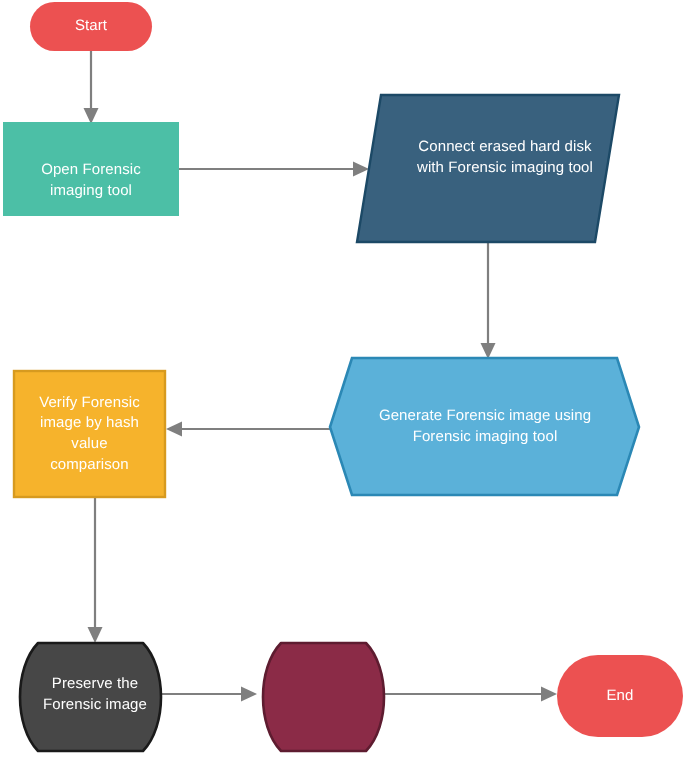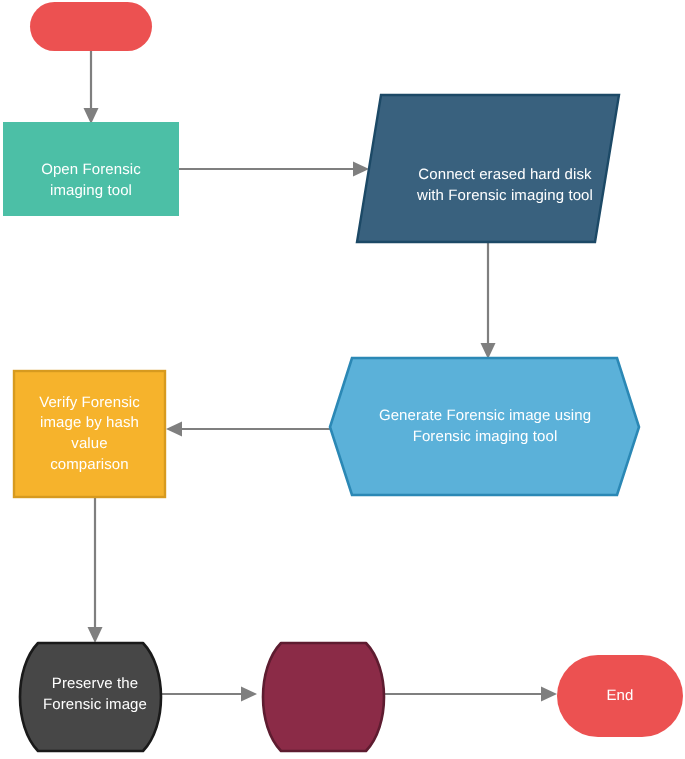--- a/index.html
+++ b/index.html
@@ -34,21 +34,21 @@
     font-family: "Liberation Sans", sans-serif;
     font-size: 15px;
     line-height: 1.38;
     letter-spacing: 0.1px;
     white-space: pre-line;
     pointer-events: none;
     text-rendering: geometricPrecision;
   }
   .label-start   { left: 30px;  top: 2px;   width: 122px; height: 49px; font-size: 15px; }
   .label-open    { left: 3px;   top: 122px; width: 176px; height: 118px; }
-  .label-connect { left: 380px; top: 95px;  width: 250px; height: 126px; margin-top: 28px; }
+  .label-connect { left: 380px; top: 95px;  width: 250px; height: 126px; }
   .label-generate{ left: 360px; top: 358px; width: 250px; height: 138px; }
   .label-verify  { left: 14px;  top: 371px; width: 151px; height: 126px; }
   .label-preserve{ left: 30px;  top: 641px; width: 130px; height: 108px; }
   .label-chain   { left: 276px; top: 641px; width: 104px; height: 110px; }
   .label-end     { left: 557px; top: 655px; width: 126px; height: 82px; }
 </style>
 </head>
 <body>
 
 <div id="canvas">
@@ -113,20 +113,21 @@
     <path d="M 281 643
              C 257 668, 257 726, 281 751
              L 366 751
              C 390 726, 390 668, 366 643
              Z" fill="#8b2b47" stroke="#5e1c30" stroke-width="2.6" stroke-linejoin="round"></path>
 
     <rect x="557" y="655" width="126" height="82" rx="41" ry="41" fill="#ec5151" stroke="none"></rect>
 
   </svg>
 
+  <div class="node-label label-start">Start</div>
 
   <div class="node-label label-open">Open Forensic
 imaging tool</div>
 
   <div class="node-label label-connect">Connect erased hard disk
 with Forensic imaging tool</div>
 
   <div class="node-label label-generate">Generate Forensic image using
 Forensic imaging tool</div>
 

